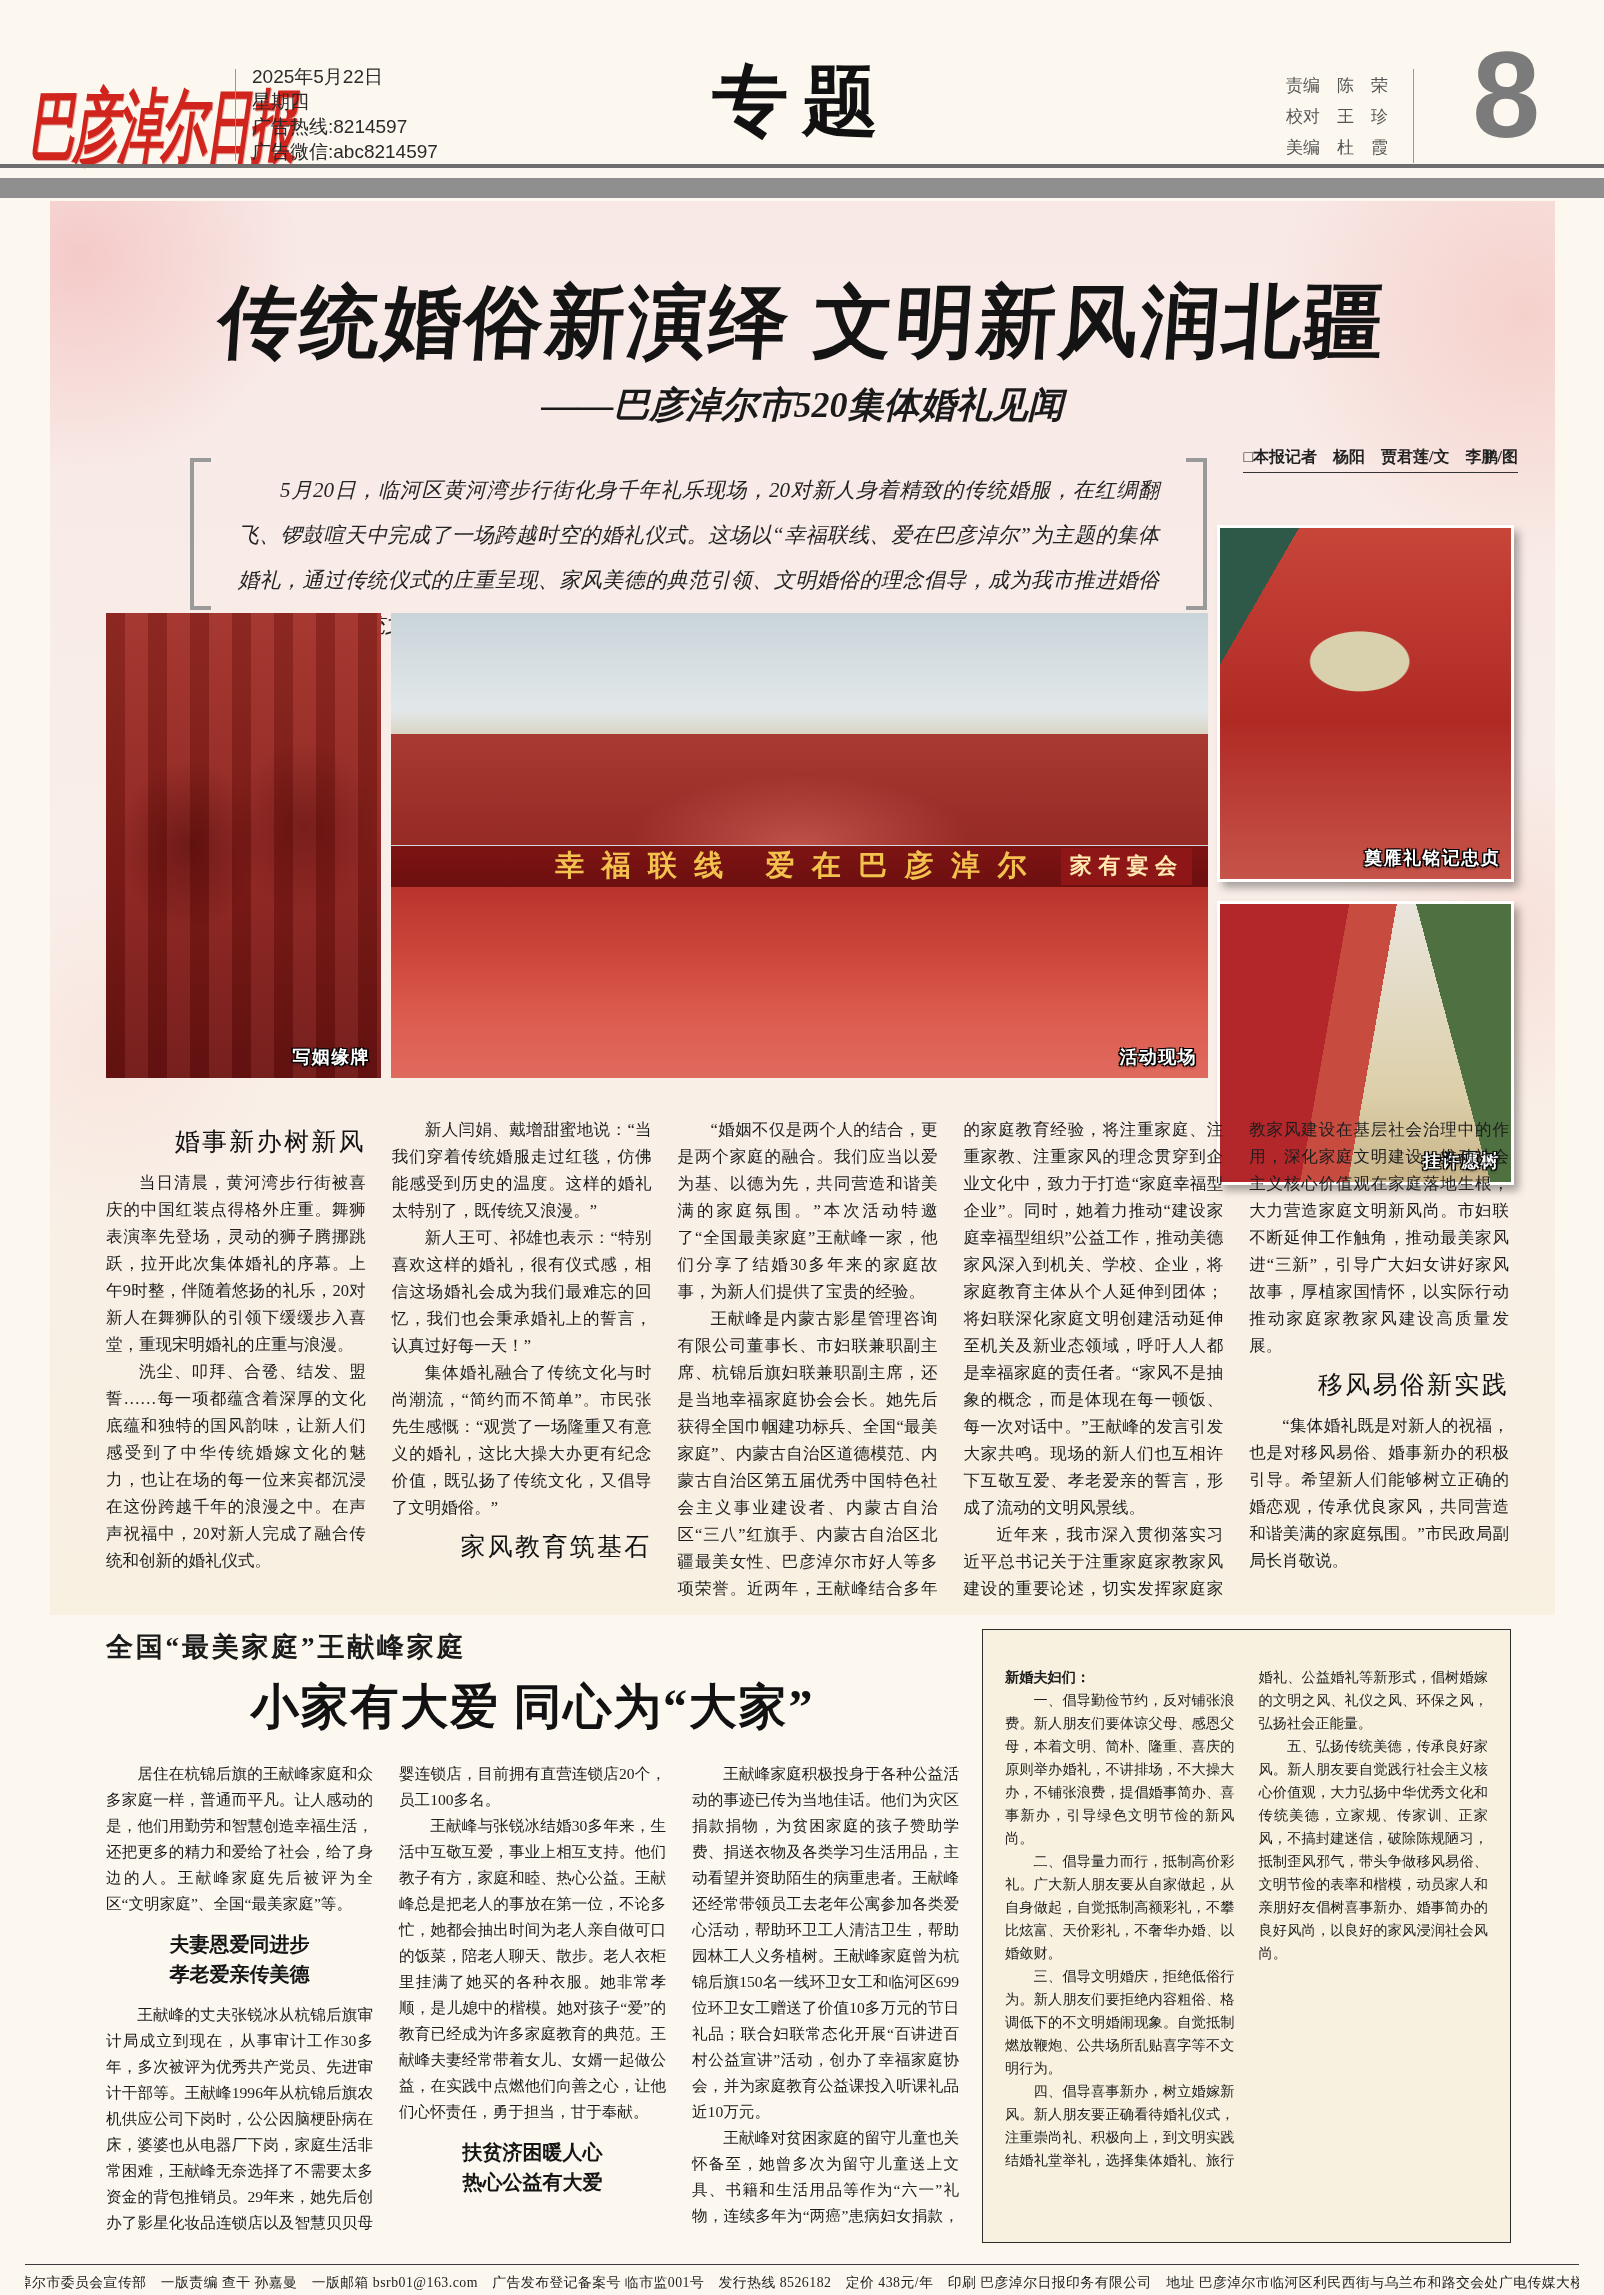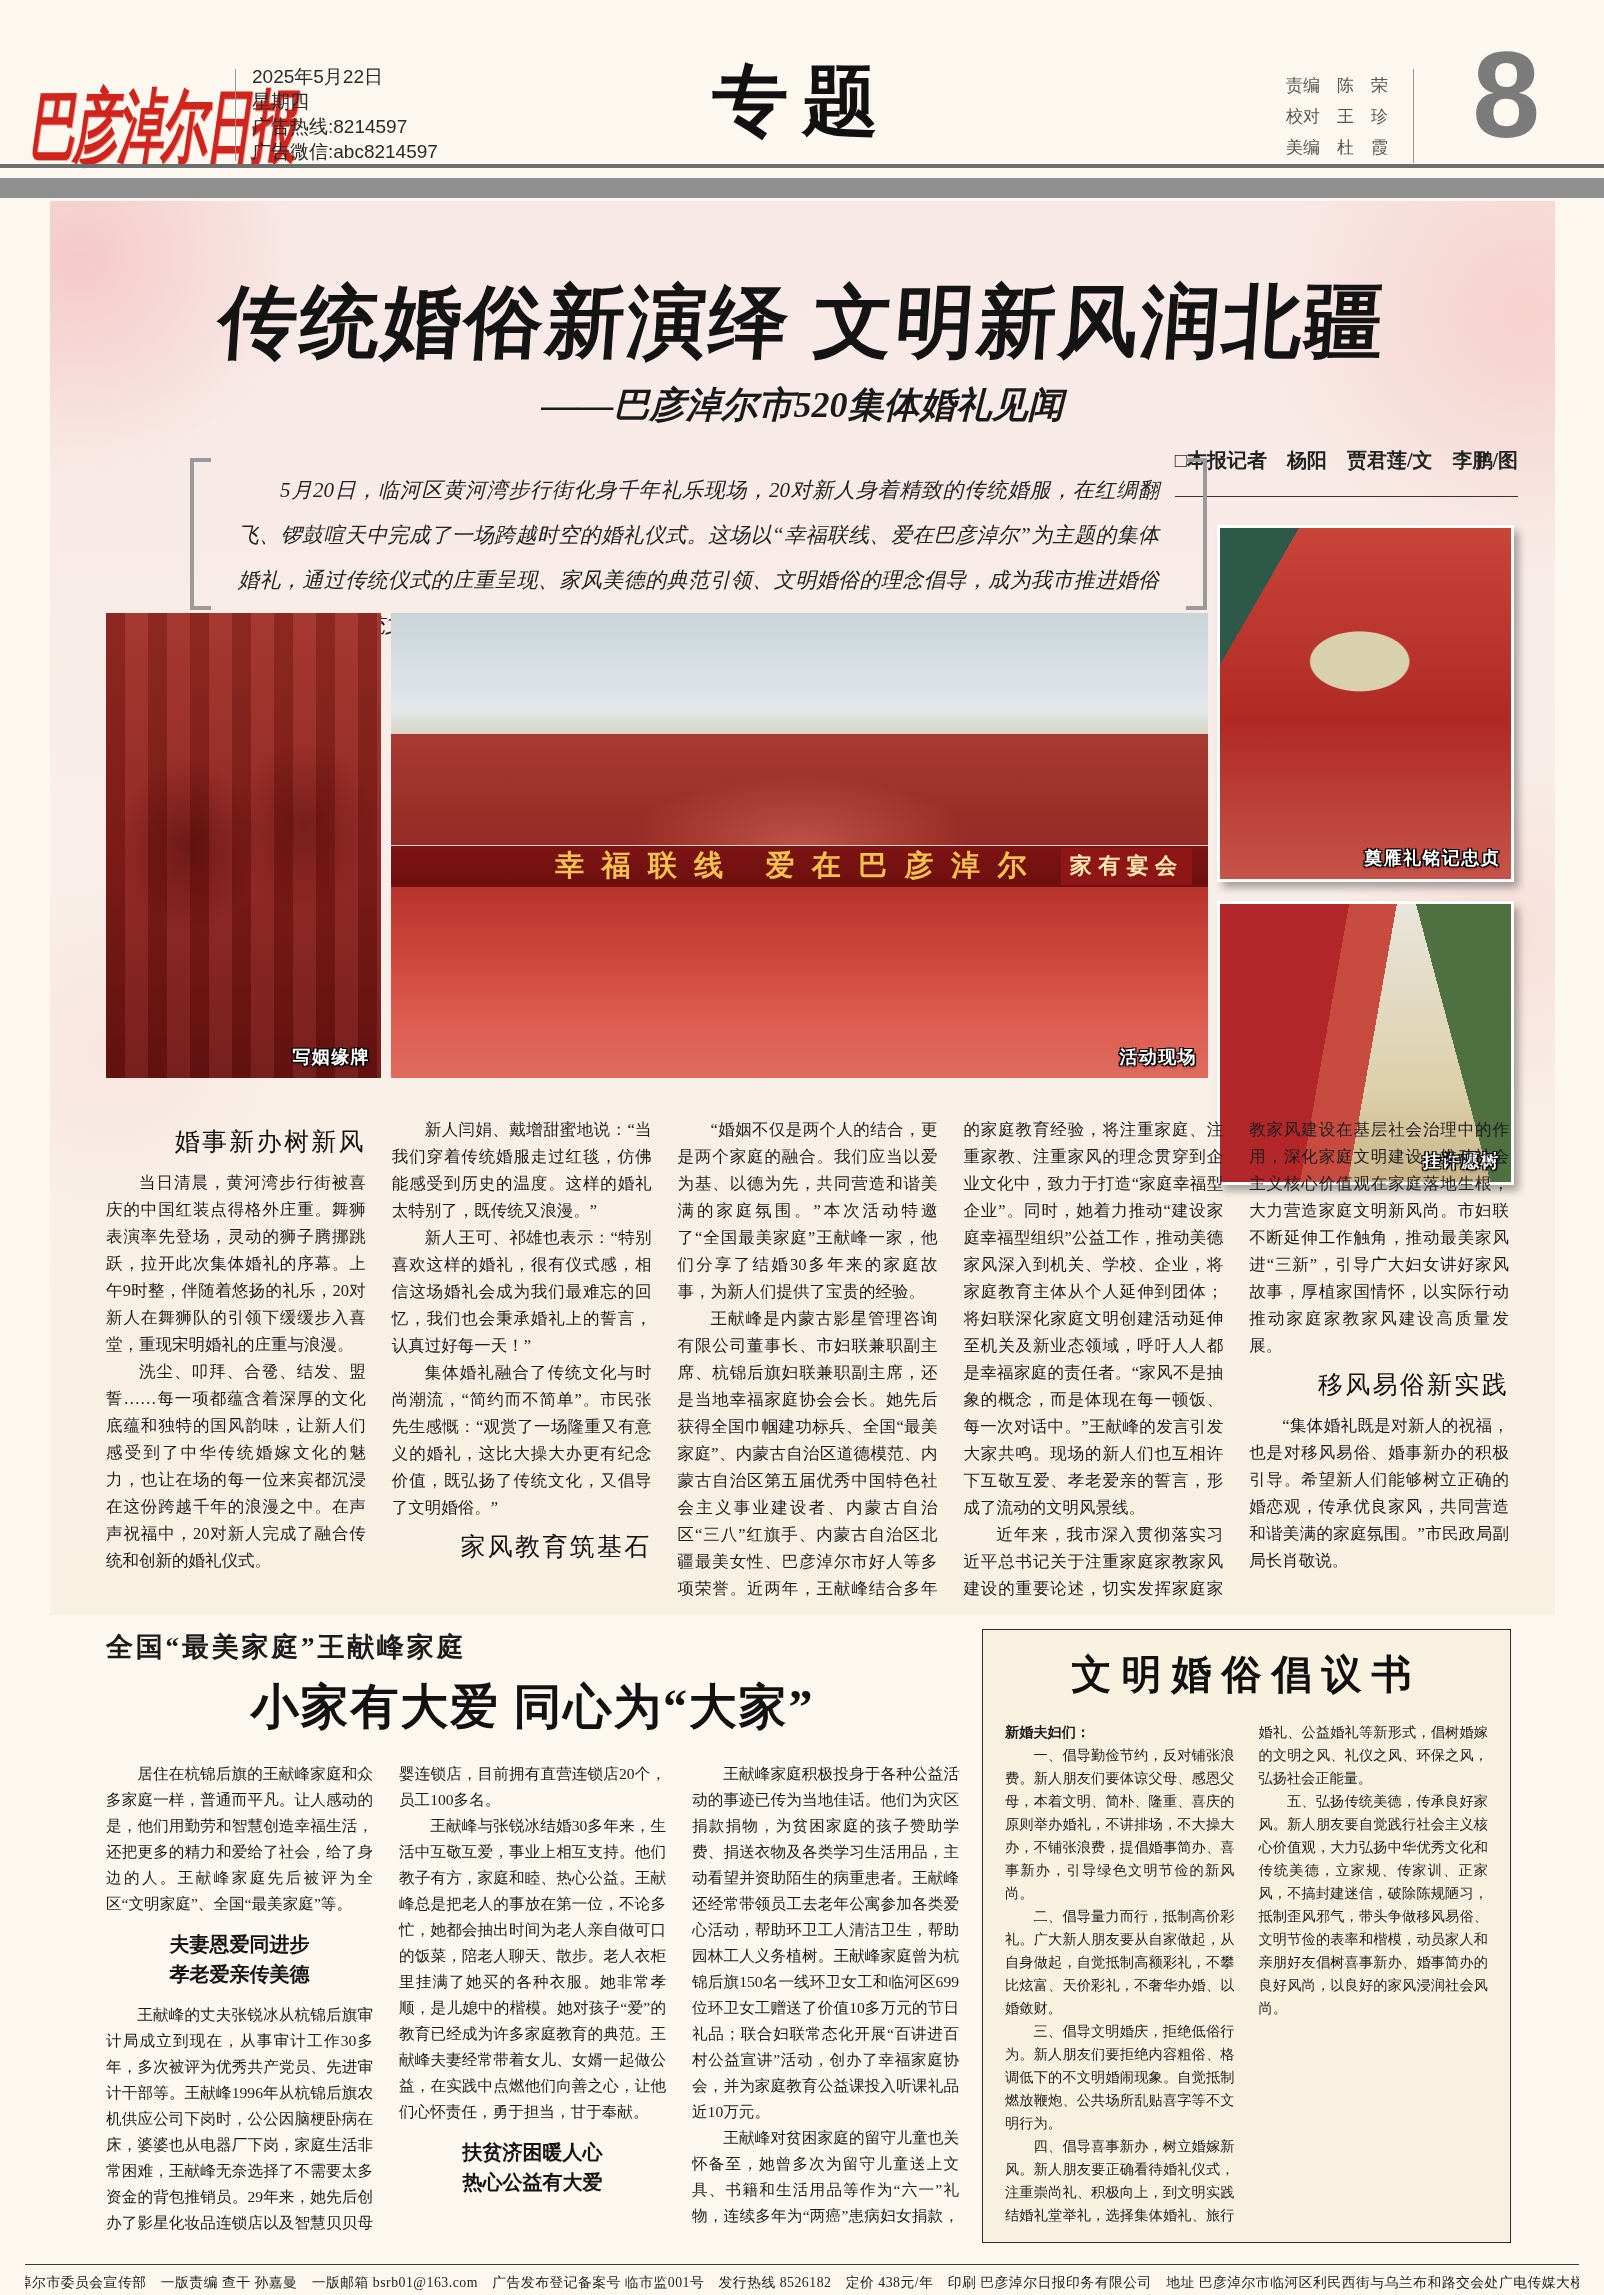--- a/index.html
+++ b/index.html
@@ -40,22 +40,22 @@
       radial-gradient(circle at 2% 4%,  rgba(241,176,176,.55), transparent 11%),
       radial-gradient(circle at 98% 8%, rgba(243,184,178,.5),  transparent 13%),
       radial-gradient(circle at 97% 52%,rgba(245,195,188,.35), transparent 11%),
       radial-gradient(circle at 4% 60%, rgba(246,205,198,.28), transparent 10%),
       linear-gradient(180deg,#f8e9e6 0%,#f9efe9 55%,#f8f0e1 100%);
   }
   .headline { position:absolute; left:0; right:0; top:69px; text-align:center;
     font-size:79px; font-weight:900; letter-spacing:2.8px; color:#141414; transform:skewX(-4deg); }
   .sub-headline { position:absolute; left:0; right:0; top:180px; text-align:center;
     font-size:36px; font-style:italic; font-weight:bold; color:#1a1a1a; }
-  .byline { position:absolute; right:37px; top:246px; font-size:20px; font-weight:bold;
-    border-bottom:1.4px solid #333; padding-bottom:22px; color:#222; }
+  .byline { position:absolute; right:37px; top:246px; font-size:16px; font-weight:bold;
+    border-bottom:1.4px solid #333; padding-bottom:4px; color:#222; }
   .lead-wrap { position:absolute; left:140px; top:257px; width:1017px; height:152px; }
   .bracket { position:absolute; top:0; bottom:0; width:21px; }
   .bracket-left  { left:0;  border-left:4.1px solid #9a9a9a;  border-top:4.1px solid #9a9a9a;  border-bottom:4.1px solid #9a9a9a; }
   .bracket-right { right:0; border-right:4.1px solid #9a9a9a; border-top:4.1px solid #9a9a9a; border-bottom:4.1px solid #9a9a9a; }
   .lead-text { position:absolute; left:48px; right:48px; top:10px;
     font-size:21px; line-height:45px; font-style:italic; text-align:justify;
     text-indent:2em; word-break:break-all; color:#232323; }
 
   
   .photo { position:absolute; overflow:hidden; }
@@ -220,21 +220,20 @@
       <div>扶贫济困暖人心</div>
       <div>热心公益有大爱</div>
     </div>
     <p>王献峰家庭积极投身于各种公益活动的事迹已传为当地佳话。他们为灾区捐款捐物，为贫困家庭的孩子赞助学费、捐送衣物及各类学习生活用品，主动看望并资助陌生的病重患者。王献峰还经常带领员工去老年公寓参加各类爱心活动，帮助环卫工人清洁卫生，帮助园林工人义务植树。王献峰家庭曾为杭锦后旗150名一线环卫女工和临河区699位环卫女工赠送了价值10多万元的节日礼品；联合妇联常态化开展“百讲进百村公益宣讲”活动，创办了幸福家庭协会，并为家庭教育公益课投入听课礼品近10万元。</p>
     <p>王献峰对贫困家庭的留守儿童也关怀备至，她曾多次为留守儿童送上文具、书籍和生活用品等作为“六一”礼物，连续多年为“两癌”患病妇女捐款，每年都会为贫困大学生资助学费。妇女儿童的身心健康是她关注的重点，杭锦后旗一酿皮店的店主邓某某的丈夫突然去世，她孤身一人带着三个年幼的孩子，生活陷入困境。王献峰听说后，主动资助了两个6岁的双胞胎女儿上幼儿园的费用、帮助男孩申请贫困助学金并为他们送去衣物、床品和生活用品等，还给孩子们安装了一台大电视机，为孩子们购买新年衣服，在3个孩子眼中，“王老姨”就是他们最温暖的亲人。</p>
 
   </div>
 </div>
 
 <div class="proposal">
-  <div class="proposal-title">文明婚俗倡议书</div>
   <div class="proposal-body">
     <p class="salutation">新婚夫妇们：</p>
     <p>一、倡导勤俭节约，反对铺张浪费。新人朋友们要体谅父母、感恩父母，本着文明、简朴、隆重、喜庆的原则举办婚礼，不讲排场，不大操大办，不铺张浪费，提倡婚事简办、喜事新办，引导绿色文明节俭的新风尚。</p>
     <p>二、倡导量力而行，抵制高价彩礼。广大新人朋友要从自家做起，从自身做起，自觉抵制高额彩礼，不攀比炫富、天价彩礼，不奢华办婚、以婚敛财。</p>
     <p>三、倡导文明婚庆，拒绝低俗行为。新人朋友们要拒绝内容粗俗、格调低下的不文明婚闹现象。自觉抵制燃放鞭炮、公共场所乱贴喜字等不文明行为。</p>
     <p>四、倡导喜事新办，树立婚嫁新风。新人朋友要正确看待婚礼仪式，注重崇尚礼、积极向上，到文明实践结婚礼堂举礼，选择集体婚礼、旅行婚礼、公益婚礼等新形式，倡树婚嫁的文明之风、礼仪之风、环保之风，弘扬社会正能量。</p>
     <p>五、弘扬传统美德，传承良好家风。新人朋友要自觉践行社会主义核心价值观，大力弘扬中华优秀文化和传统美德，立家规、传家训、正家风，不搞封建迷信，破除陈规陋习，抵制歪风邪气，带头争做移风易俗、文明节俭的表率和楷模，动员家人和亲朋好友倡树喜事新办、婚事简办的良好风尚，以良好的家风浸润社会风尚。</p>
 
   </div>
 </div>

